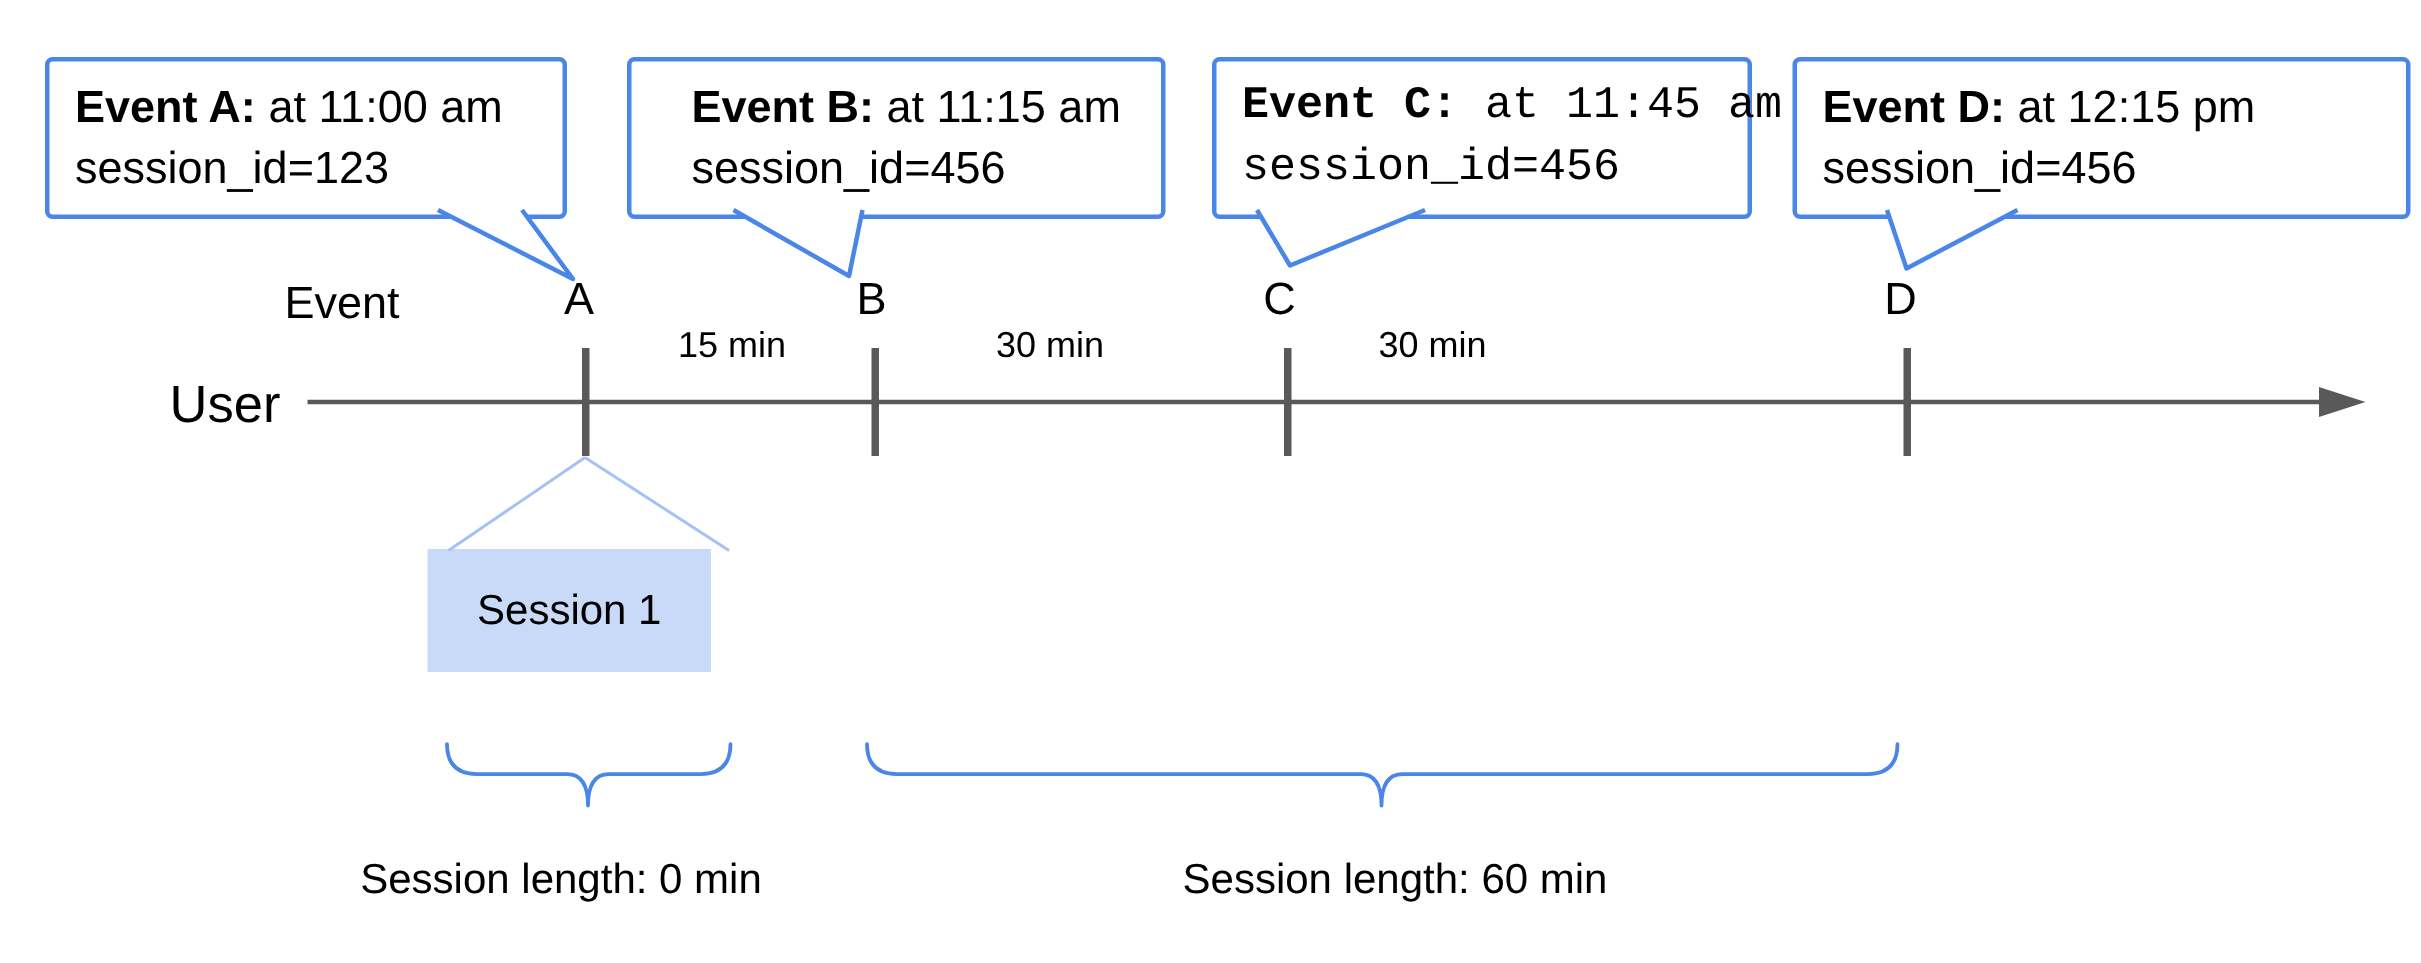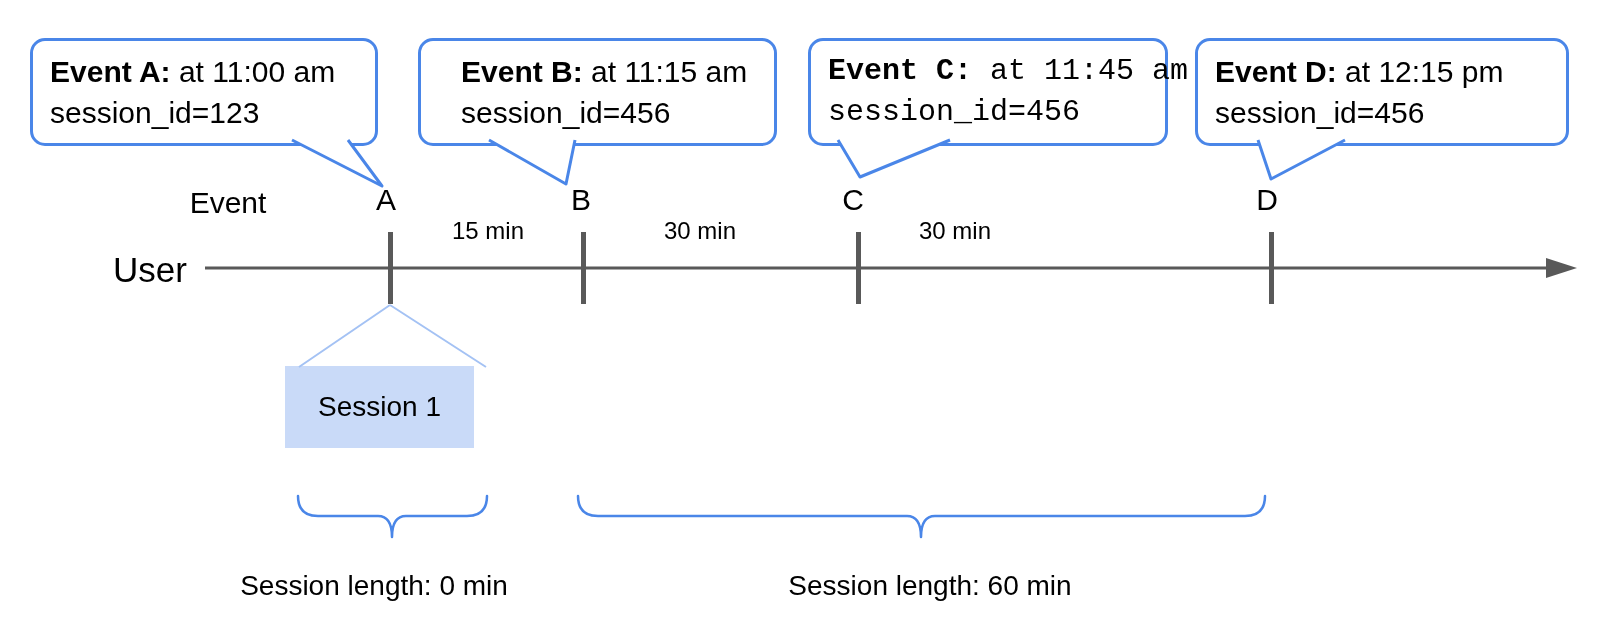--- a/index.html
+++ b/index.html
@@ -7,31 +7,31 @@
     position:relative;
     width:1614px; height:642px;
     background:#ffffff;
     font-family:"Liberation Sans", sans-serif;
     color:#000;
     overflow:hidden;
   }
   .bubble {
     position:absolute; top:38px; height:108px;
     box-sizing:border-box;
-    border:3px solid #4a86e8; border-radius:15px;
+    border:3px solid #4a86e8; border-radius:5px;
     background:#fff;
     padding:10px 0 0 17px;
     font-size:30px; line-height:41px;
     z-index:1; white-space:nowrap;
   }
   .bubble .b { font-weight:bold; }
   #bubble-a { left:30px;  width:348px; }
   #bubble-b { left:418px; width:359px;padding-left:40px; }
   #bubble-c { left:808px; width:360px;font-family:Liberation Mono, monospace; }
-  #bubble-d { left:1195px; width:374px; }
+  #bubble-d { left:1195px; width:412px; }
 
   .axis-letter {
     position:absolute; top:183px; transform:translateX(-50%);
     font-size:30px; z-index:1;
   }
   #letter-a { left:386px; } #letter-b { left:581px; }
   #letter-c { left:853px; } #letter-d { left:1267px; }
 
   .events-label {
     position:absolute; top:186px; left:228px; transform:translateX(-50%);

